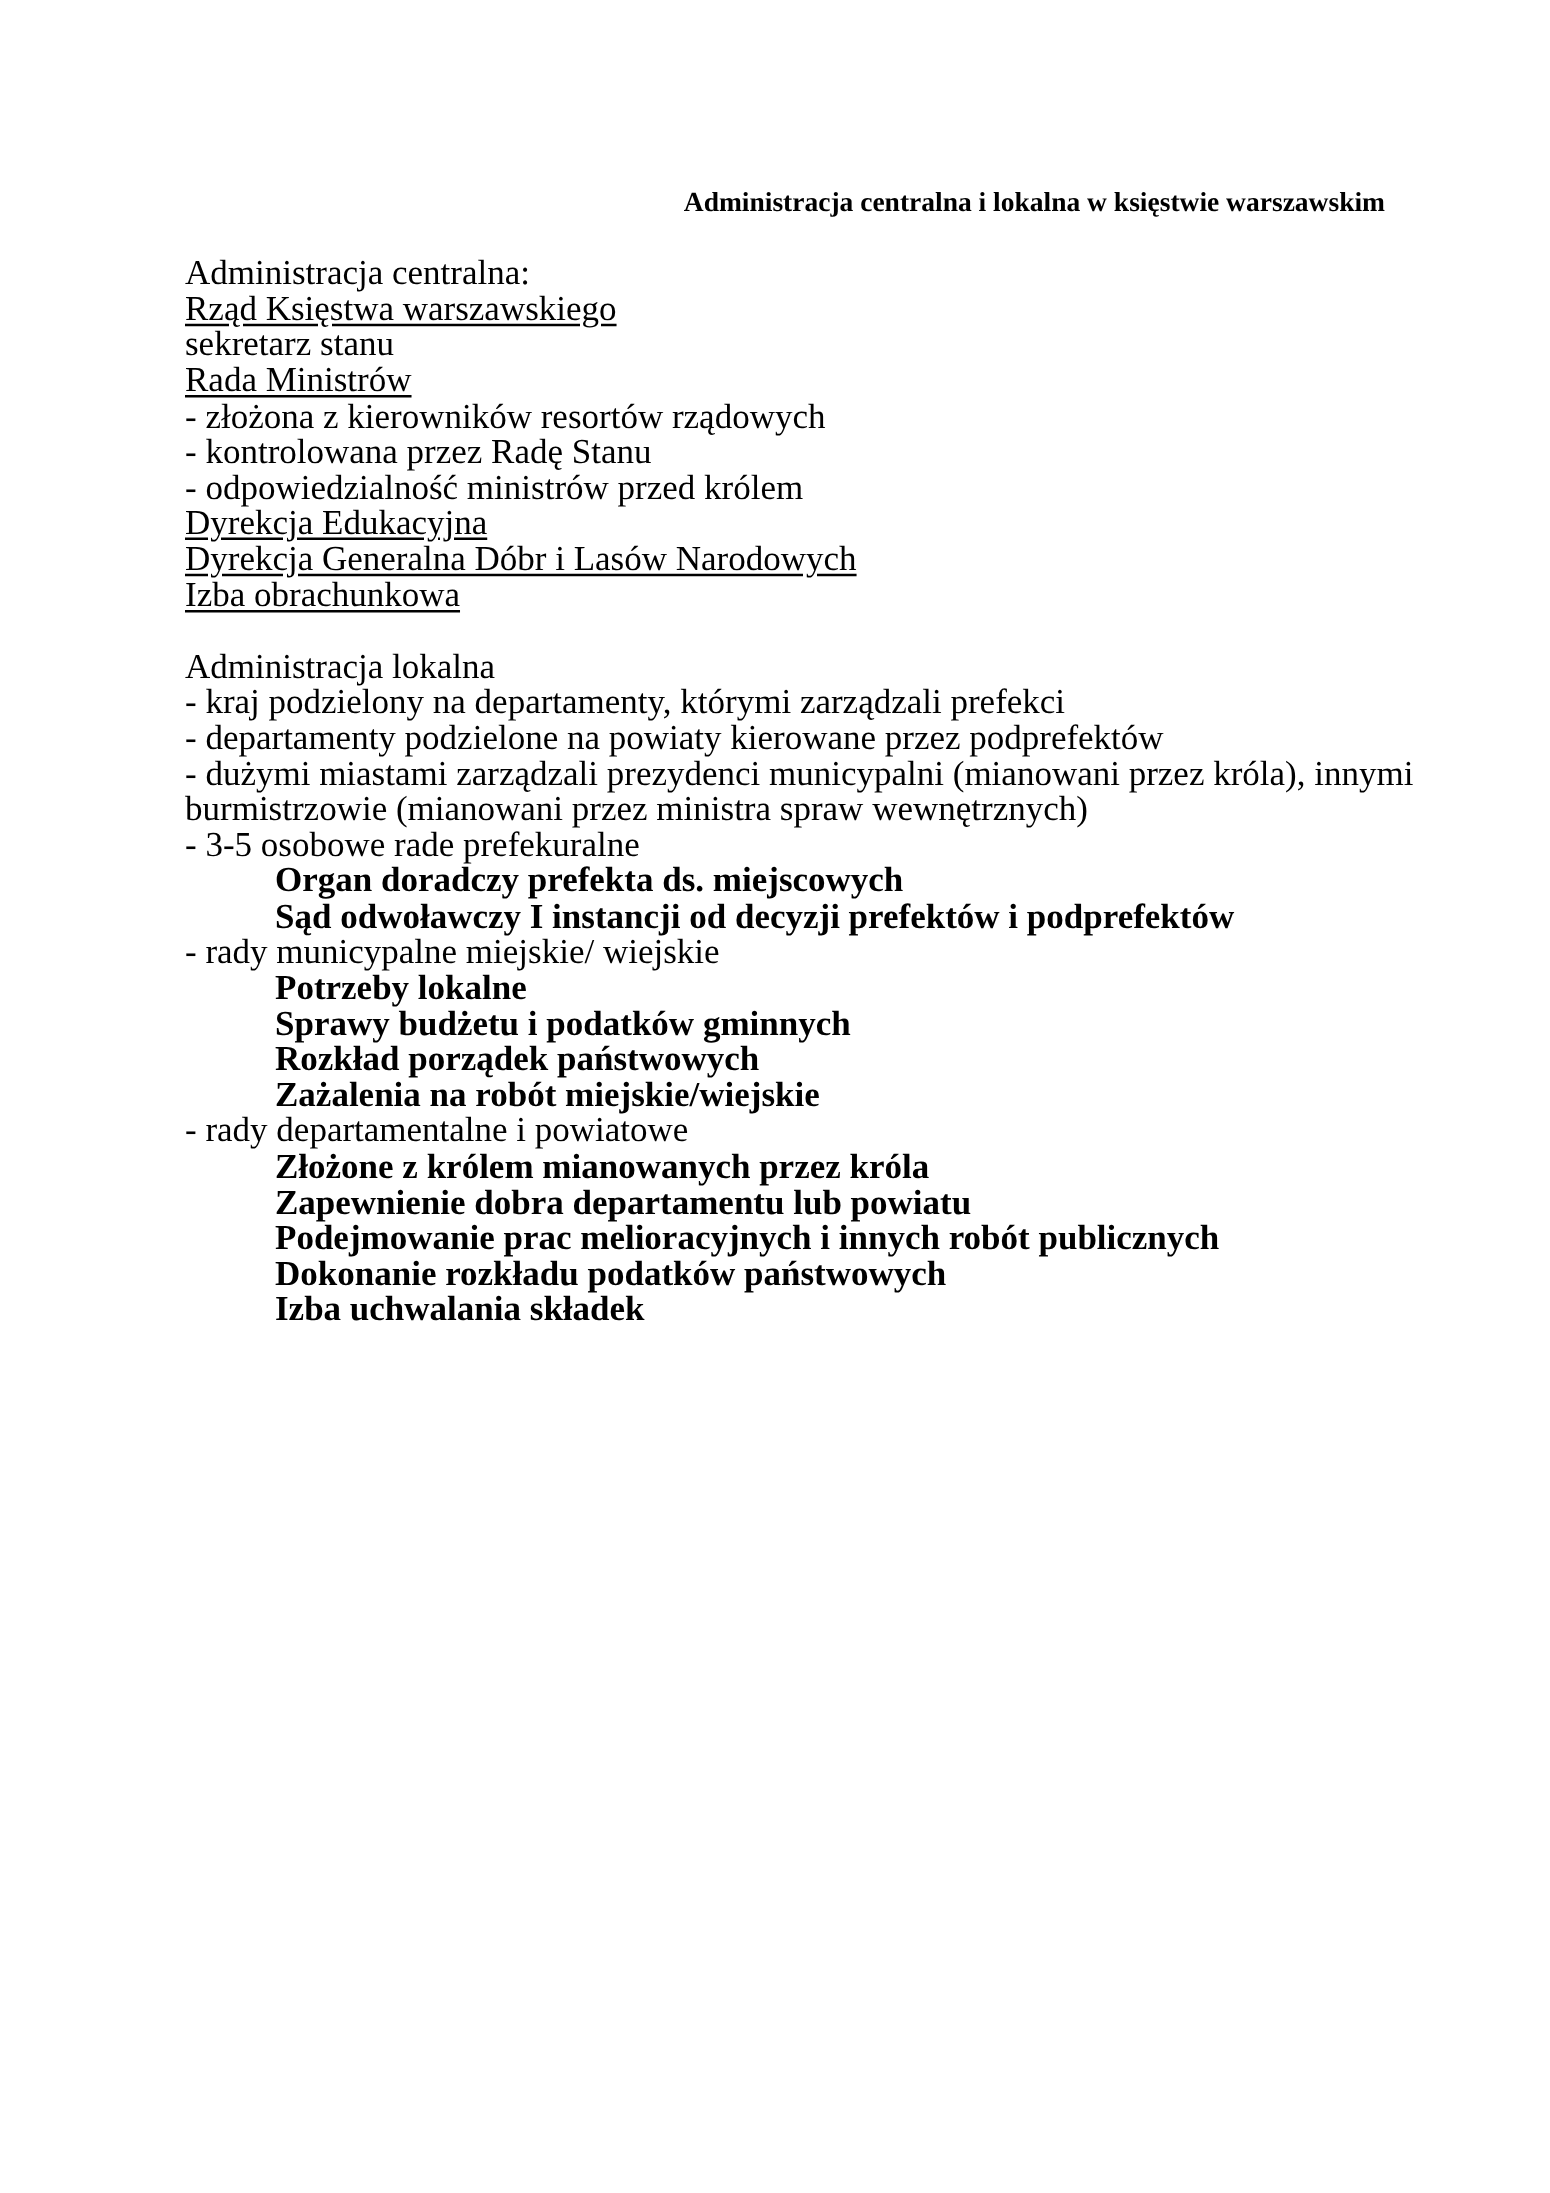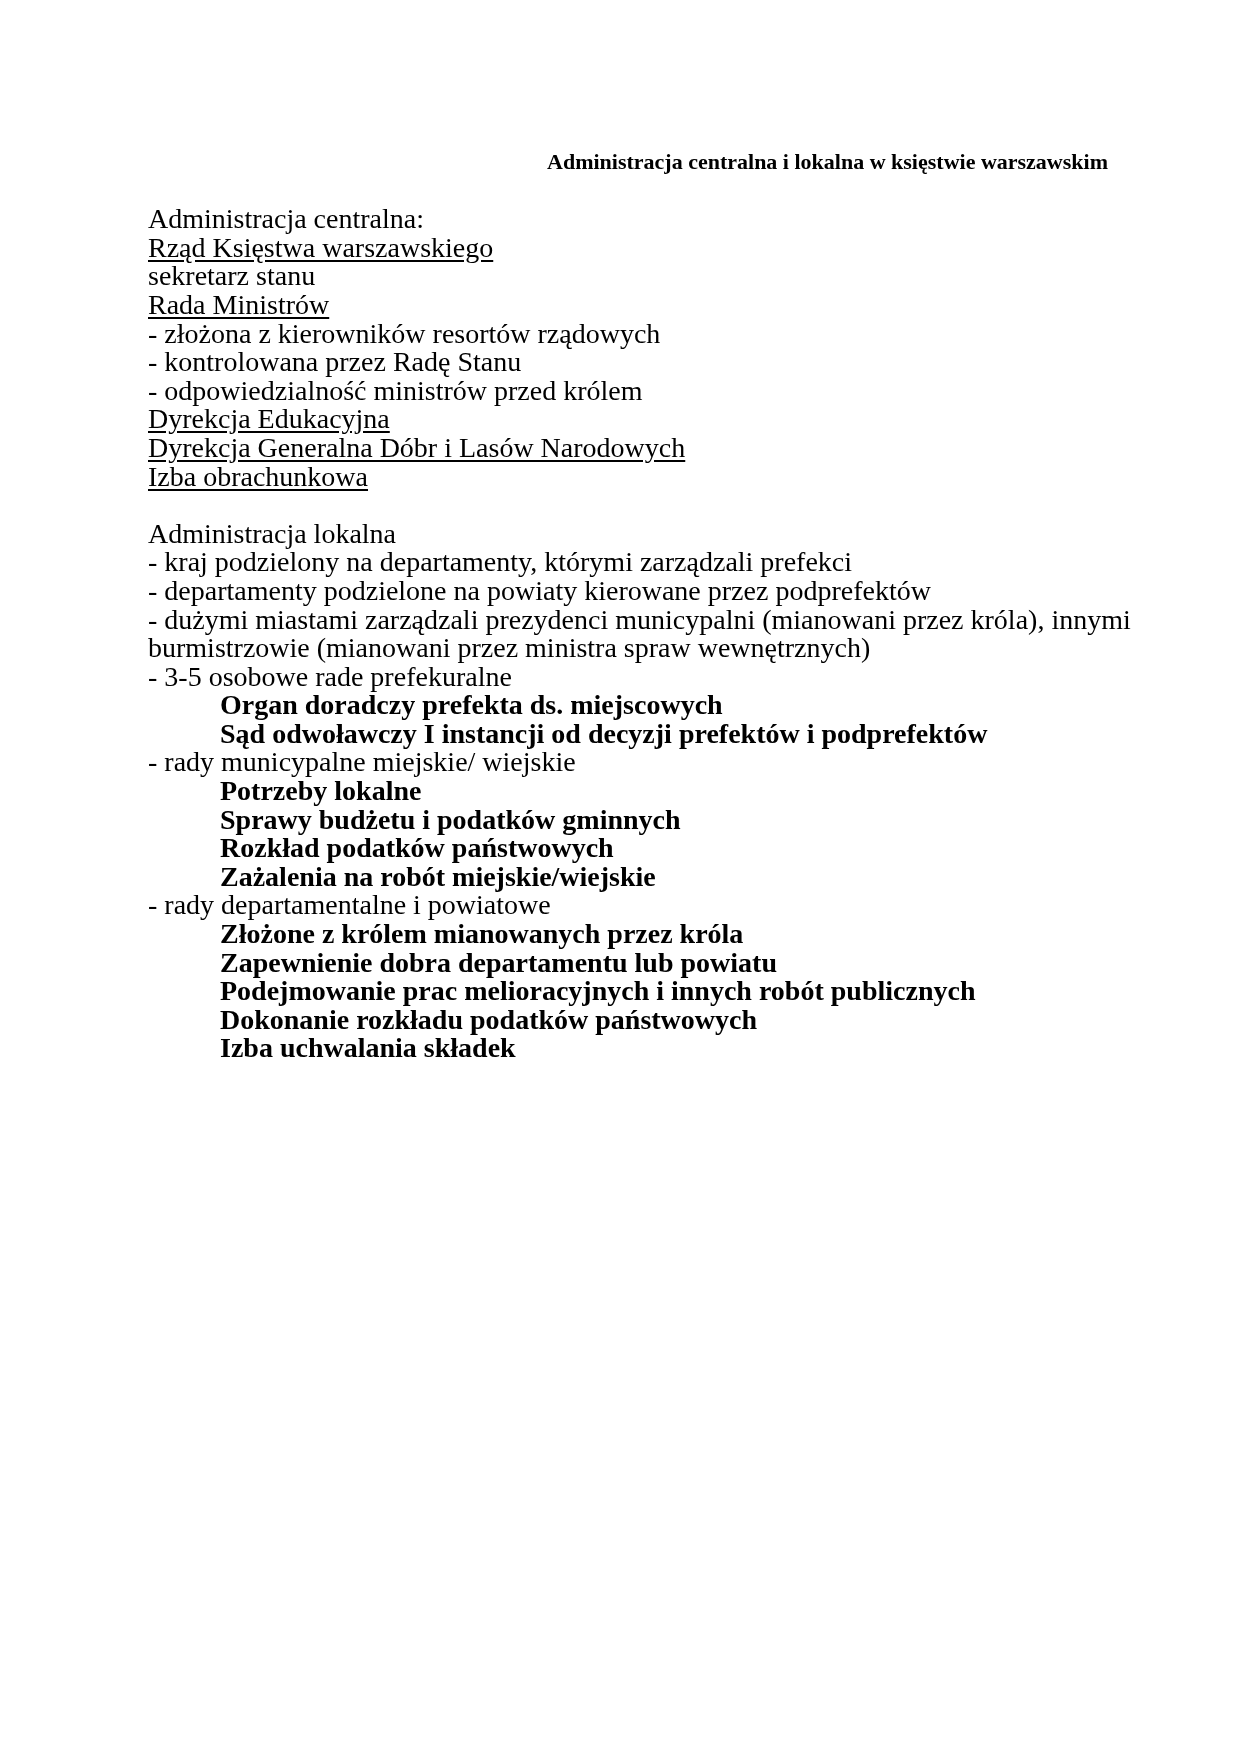--- a/index.html
+++ b/index.html
@@ -81,21 +81,21 @@
       <div class="line">- dużymi miastami zarządzali prezydenci municypalni (mianowani przez króla), innymi</div>
       <div class="line">burmistrzowie (mianowani przez ministra spraw wewnętrznych)</div>
 
       <div class="line">- 3-5 osobowe rade prefekuralne</div>
       <div class="line indent">Organ doradczy prefekta ds. miejscowych</div>
       <div class="line indent">Sąd odwoławczy I instancji od decyzji prefektów i podprefektów</div>
 
       <div class="line">- rady municypalne miejskie/ wiejskie</div>
       <div class="line indent">Potrzeby lokalne</div>
       <div class="line indent">Sprawy budżetu i podatków gminnych</div>
-      <div class="line indent">Rozkład podatków państwowych</div>
+      <div class="line indent">Rozkład porządek państwowych</div>
       <div class="line indent">Zażalenia na robót miejskie/wiejskie</div>
 
       <div class="line">- rady departamentalne i powiatowe</div>
       <div class="line indent">Złożone z królem mianowanych przez króla</div>
       <div class="line indent">Zapewnienie dobra departamentu lub powiatu</div>
       <div class="line indent">Podejmowanie prac melioracyjnych i innych robót publicznych</div>
       <div class="line indent">Dokonanie rozkładu podatków państwowych</div>
       <div class="line indent">Izba uchwalania składek</div>
     </div>
 

